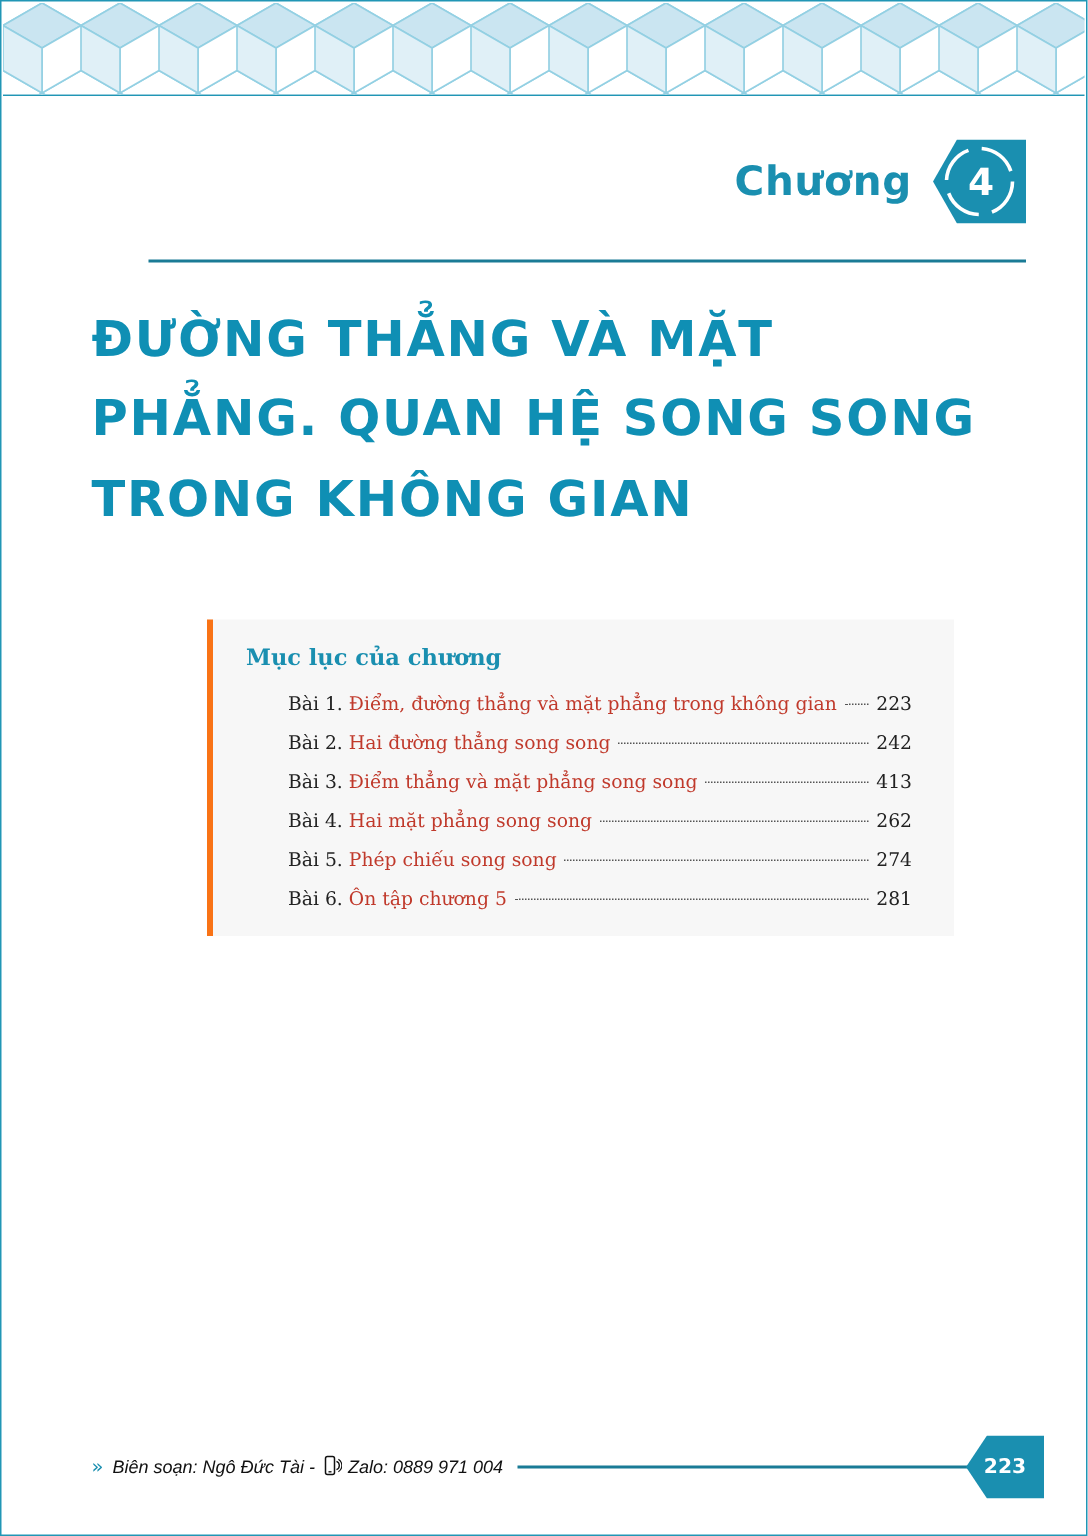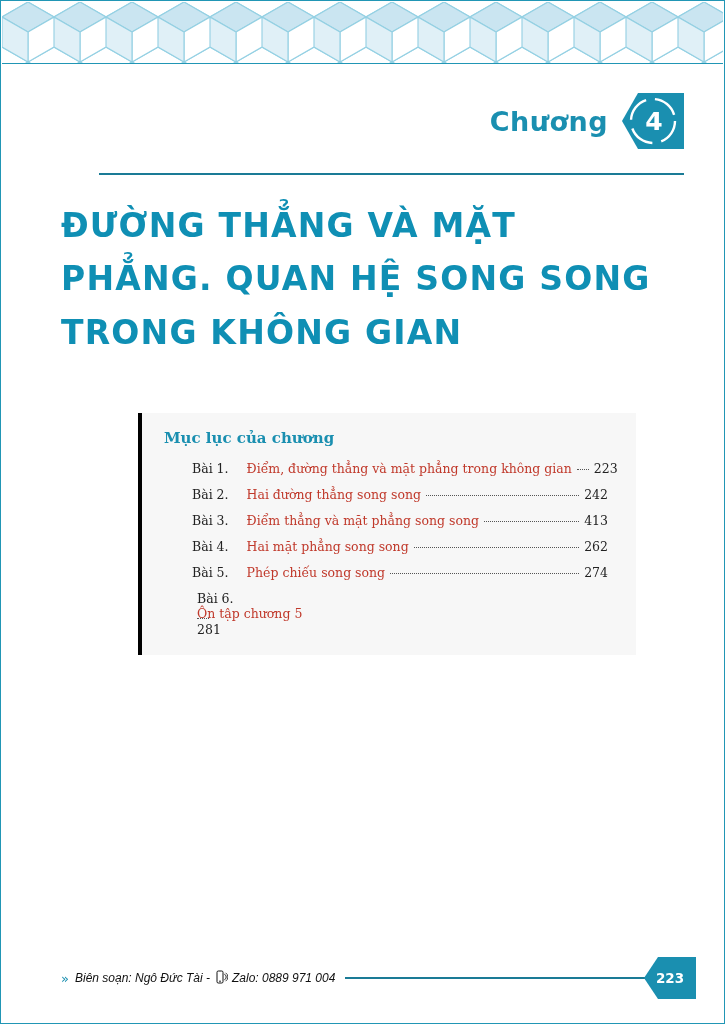--- a/index.html
+++ b/index.html
@@ -86,21 +86,21 @@
     letter-spacing: 1.2px;
   }
 
   
   .toc {
     position: absolute;
     top: 412px;
     left: 137px;
     width: 498px;
     background: #f7f7f7;
-    border-left: 4px solid #000000;
+    border-left: 4px solid #f97316;
     padding: 16px 20px 18px 22px;
   }
   .toc-title {
     color: #1a8fb0;
     font-size: 15px;
     font-weight: bold;
     margin-bottom: 14px;
     font-family: "DejaVu Serif", serif;
   }
   .toc-list {
@@ -109,25 +109,25 @@
     list-style: none;
   }
   .toc-item {
     display: flex;
     align-items: baseline;
     font-size: 12.5px;
     color: #222222;
     margin-bottom: 11px;
     font-family: "DejaVu Serif", serif;
   }
-  .toc-item:last-child { margin-bottom: 0; flex-direction: column; }
+  .toc-item:last-child { margin-bottom: 0; }
   .toc-num {
     color: #222222;
     white-space: nowrap;
-    margin-right: 18px;
+    margin-right: 4px;
   }
   .toc-label {
     color: #c0392b;
     white-space: nowrap;
   }
   .toc-dots {
     flex: 1;
     margin: 0 5px;
     border-bottom: 1.5px dotted #555555;
     transform: translateY(-3px);

